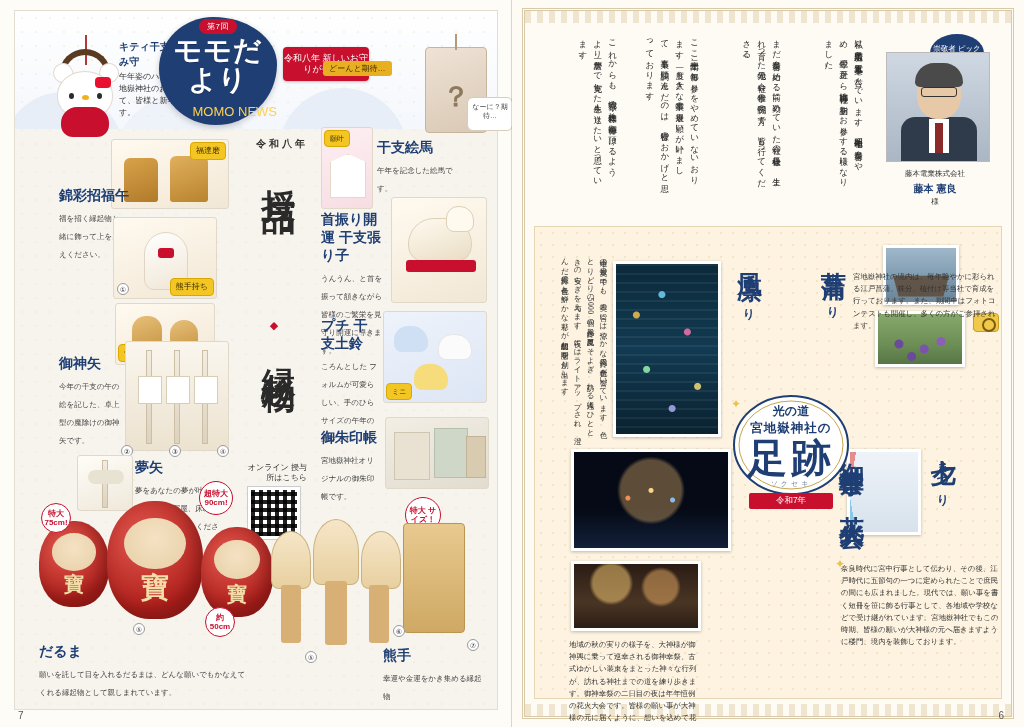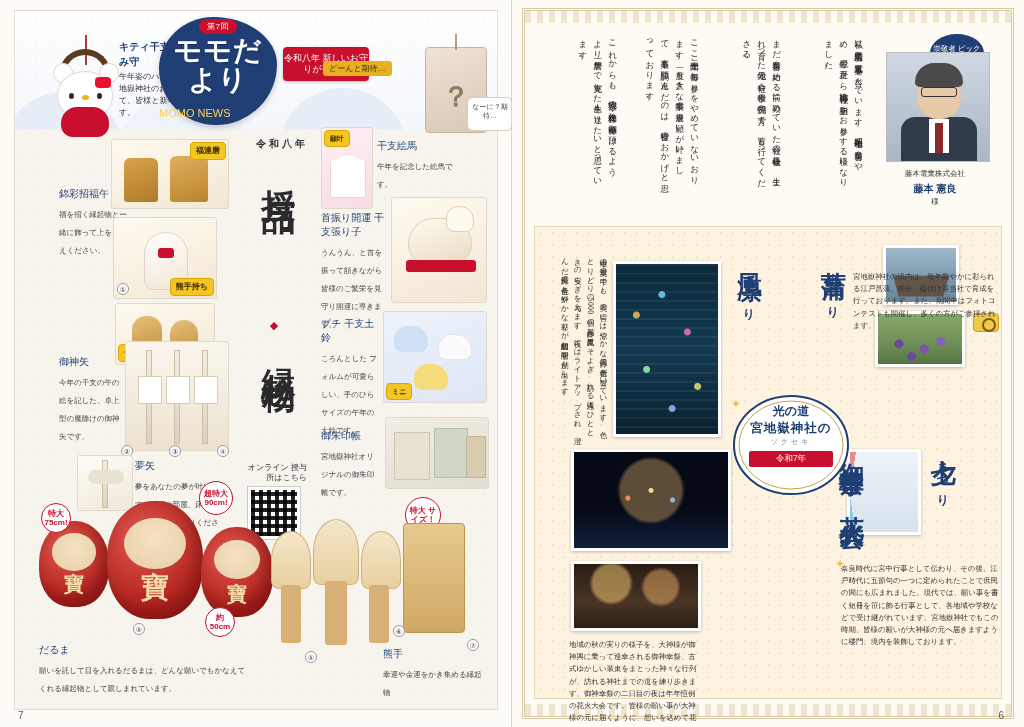--- a/index.html
+++ b/index.html
@@ -60,21 +60,21 @@
   }
   .momo-text {
     position: absolute; left: 0; right: 0; top: 20px;
     text-align: center; color: #fff;
     font-size: 28px; font-weight: bold; line-height: 1.02;
     letter-spacing: 1px;
     text-shadow: 0 1px 0 rgba(0,0,0,.25);
   }
   .momo-sub {
     position: absolute; left: 0; right: 0; bottom: 6px;
-    text-align: left; color: #ffd24d; font-size: 11px;
+    text-align: right; color: #ffd24d; font-size: 13px;
   }
   
   .red-ribbon {
     position: absolute; left: 268px; top: 36px;
     width: 86px; height: 34px;
     background: #c8102e; color: #fff;
     border-radius: 4px;
     display: flex; align-items: center; justify-content: center;
     font-size: 9px; text-align: center; line-height: 1.25;
     box-shadow: 0 1px 3px rgba(0,0,0,.25);
@@ -153,24 +153,24 @@
   }
   .vtitle-1 { left: 240px; top: 152px; font-size: 34px; }
   .vtitle-2 { left: 240px; top: 330px; font-size: 34px; }
   .vtitle-dot {
     position: absolute; left: 254px; top: 308px;
     width: 10px; height: 10px; color:#c8102e; font-size: 11px; text-align:center;
   }
   
   .prod { position: absolute; }
   .prod .cap { font-size: 7.5px; color: #444; line-height: 1.45; }
-  .prod .capt { font-size: 10px; font-weight: normal; color: #1f3f74; display:block; margin-bottom:2px;}
+  .prod .capt { font-size: 14px; font-weight: bold; color: #1f3f74; display:block; margin-bottom:2px;}
   .ph {
     background: #fff; border: 1px solid #e0d8c9; border-radius: 3px;
-    position: relative; overflow: hidden; font-weight: bold;
+    position: relative; overflow: hidden;
   }
   .ph.cream { background: linear-gradient(160deg,#fffaf0,#f2e7d5); }
   .ph.blue { background: linear-gradient(160deg,#eef3fb,#dde6f5); }
   .ph.pink { background: linear-gradient(160deg,#fdeff2,#f7dde3); }
   .circ-num {
     position: absolute; width: 12px; height: 12px; border-radius: 50%;
     background: #fff; border: 1px solid #999; color:#333;
     font-size: 7px; line-height: 11px; text-align: center;
   }
   
@@ -679,20 +679,21 @@
       <div class="emblem">
         <div class="emblem-circle">
           <svg width="120" height="104" viewBox="0 0 120 104">
             <ellipse cx="60" cy="52" rx="57" ry="49" fill="#ffffff" stroke="#1f3f74" stroke-width="2"></ellipse>
             <ellipse cx="60" cy="52" rx="52" ry="44" fill="none" stroke="#c8a44a" stroke-width="1"></ellipse>
           </svg>
         </div>
         <div style="position:absolute; left:0; right:0; top:24px;">
           <div class="emblem-t1">光の道</div>
           <div class="emblem-t2">宮地嶽神社の</div>
+          <div class="emblem-big">足跡</div>
           <div class="emblem-roman">ソクセキ</div>
           <div class="emblem-year">令和7年</div>
         </div>
       </div>
 
       <div class="sec-title" style="left:198px; top:26px; height:120px;">
         <span class="big">風凛</span>
         <span class="sm">まつり</span>
       </div>
       <div class="body-v" style="left:14px; top:26px; height:180px; width:60px;">道中の最奥の中でも、奥の宮には涼やかな風鈴の音色が響いています。色とりどりの5000個の風鈴が夏風にそよぎ、訪れる人達にひとときの安らぎを与えます。夜にはライトアップされ、澄んだ風鈴の音色と鮮やかな彩りが幻想的な空間を創り出します。</div>

